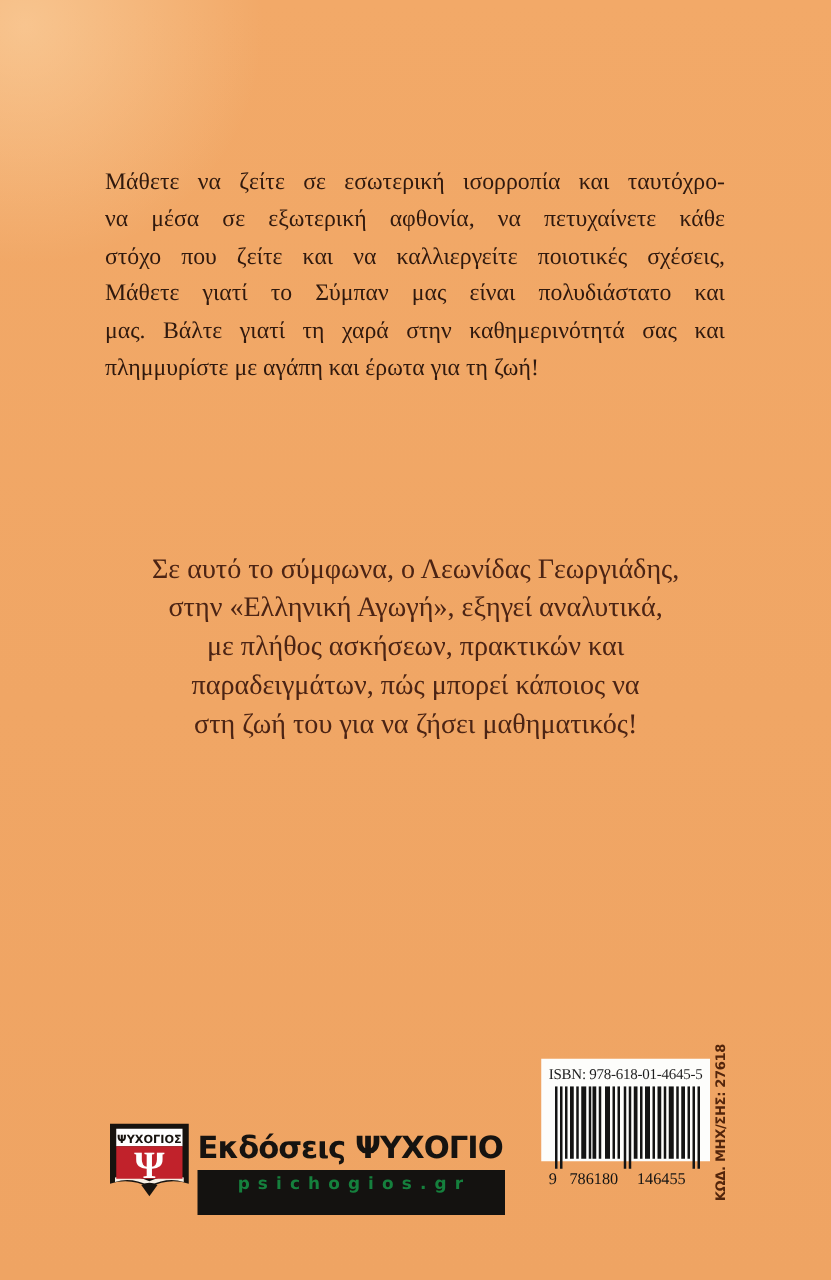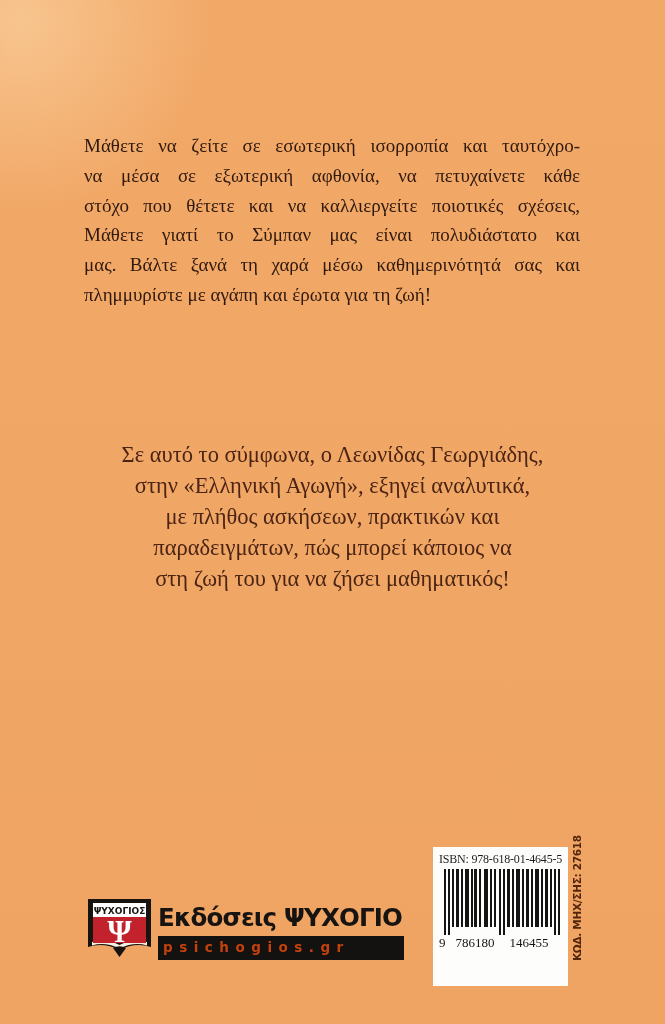--- a/index.html
+++ b/index.html
@@ -74,41 +74,41 @@
     letter-spacing: -0.8px;
     color: #161310;
     white-space: nowrap;
     overflow: hidden;
   }
   .pub-site {
     position: absolute;
     left: 158px;
     top: 936px;
     width: 246px;
-    height: 24px;
+    height: 36px;
     background: #141210;
-    color: #c2410c;
+    color: #15803d;
     font-family: "DejaVu Sans", sans-serif;
     font-weight: bold;
     font-size: 13.5px;
     line-height: 22px;
     letter-spacing: 6.5px;
-    text-align: left;
+    text-align: center;
     text-indent: 5px;
     white-space: nowrap;
     overflow: hidden;
   }
 
   
   .barcode-box {
     position: absolute;
     left: 433px;
     top: 847px;
     width: 135px;
-    height: 139px;
+    height: 82px;
     background: #fdfdfb;
     box-sizing: border-box;
     padding-top: 5px;
   }
   .isbn-label {
     font-family: "Liberation Serif", serif;
     font-size: 12px;
     letter-spacing: -0.2px;
     color: #1d1d1d;
     text-align: center;
@@ -138,23 +138,23 @@
   }
 </style>
 </head>
 <body>
 
 <div class="cover">
 
   <div class="synopsis">
     <div class="jline">Μάθετε να ζείτε σε εσωτερική ισορροπία και ταυτόχρο-</div>
     <div class="jline">να μέσα σε εξωτερική αφθονία, να πετυχαίνετε κάθε</div>
-    <div class="jline">στόχο που θέτετε και να καλλιεργείτε ποιοτικές σχέσεις,</div>
+    <div class="jline">στόχο που ζείτε και να καλλιεργείτε ποιοτικές σχέσεις,</div>
     <div class="jline">Μάθετε γιατί το Σύμπαν μας είναι πολυδιάστατο και</div>
-    <div class="jline">μας. Βάλτε ξανά τη χαρά μέσω καθημερινότητά σας και</div>
+    <div class="jline">μας. Βάλτε γιατί τη χαρά στην καθημερινότητά σας και</div>
     <div class="jline last">πλημμυρίστε με αγάπη και έρωτα για τη ζωή!</div>
   </div>
 
   <div class="author-note">
     <div class="cline">Σε αυτό το σύμφωνα, ο Λεωνίδας Γεωργιάδης,</div>
     <div class="cline">στην «Ελληνική Αγωγή», εξηγεί αναλυτικά,</div>
     <div class="cline">με πλήθος ασκήσεων, πρακτικών και</div>
     <div class="cline">παραδειγμάτων, πώς μπορεί κάποιος να</div>
     <div class="cline">στη ζωή του για να ζήσει μαθηματικός!</div>
   </div>

